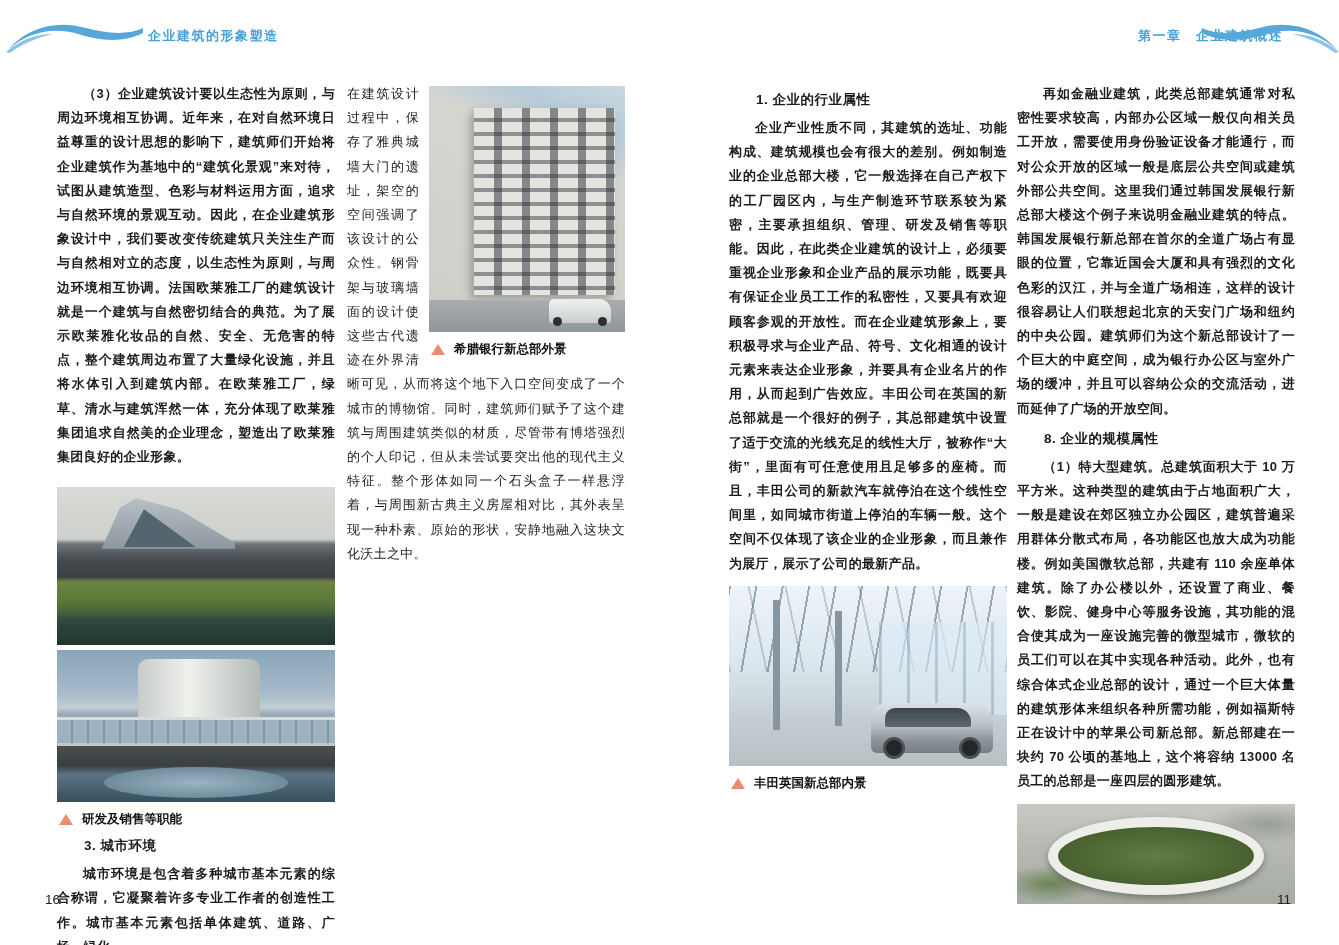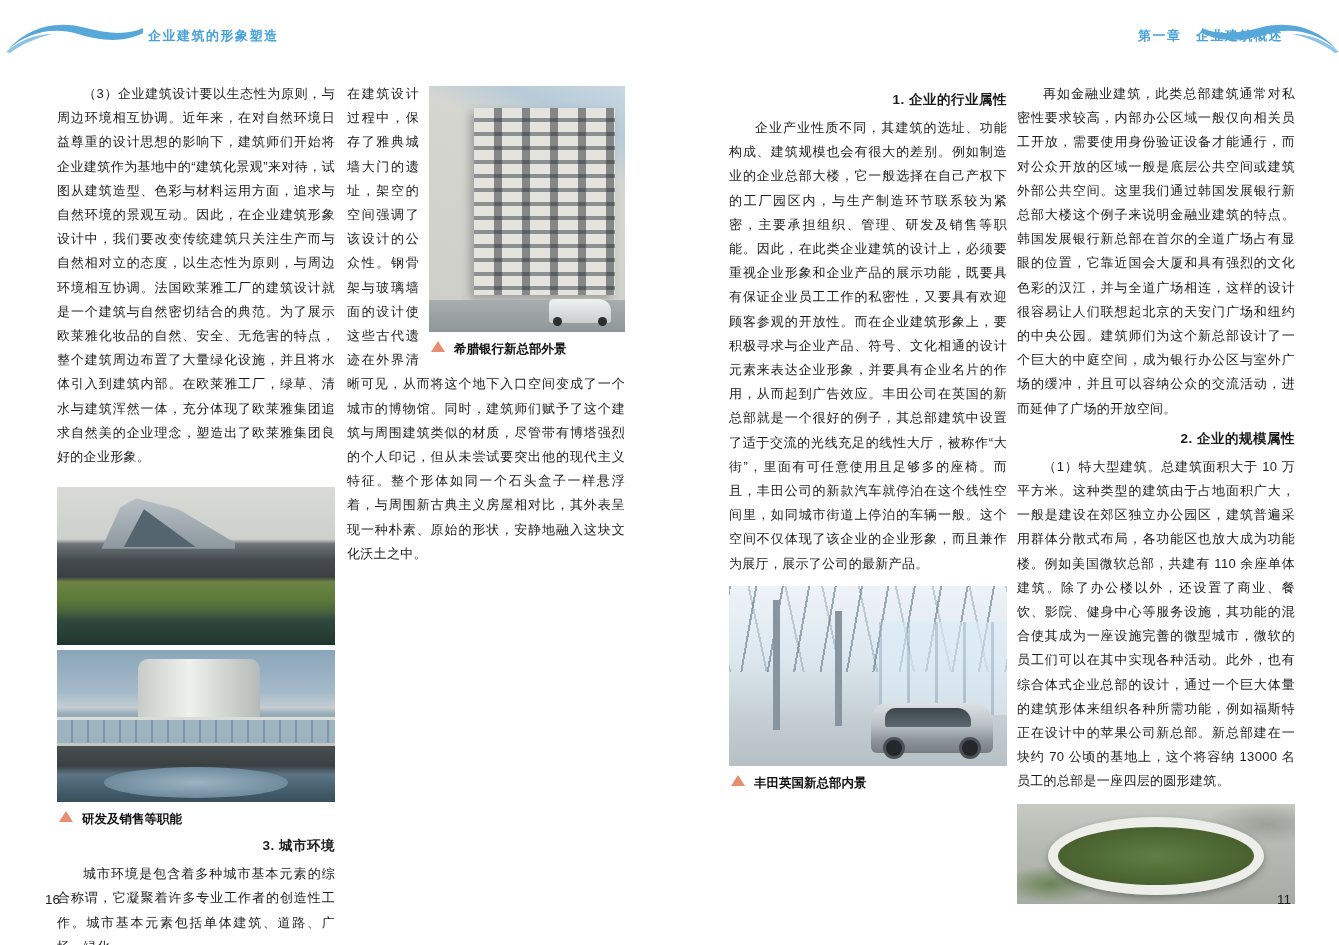--- a/index.html
+++ b/index.html
@@ -14,27 +14,27 @@
   .hdr-title.left{left:148px;}
   .hdr-title.right{right:56px;}
   .wave{position:absolute;top:18px;}
   .wave.left{left:6px;}
   .wave.right{right:0;transform:scaleX(-1);}
   
   .col{position:absolute;top:82px;width:278px;}
   #col1{left:57px;} #col2{left:347px;} #col3{left:729px;} #col4{left:1017px;}
   .body{font-size:13px;line-height:24.2px;text-align:justify;margin:0;
     letter-spacing:.3px;}
-  .indent{text-indent:2em;}
+  .indent{text-indent:2em;font-weight:bold;}
   .main-heading{font-size:17px;font-weight:700;color:#1a9bd7;
     letter-spacing:2px;margin:2px 0 14px 0;}
   .sub-heading{font-size:13.5px;font-weight:700;margin:9px 0 7px 0;
-    padding-left:2em;letter-spacing:.5px;text-align:right;}
-  
-  .caption{display:flex;align-items:flex-start;gap:9px;margin:9px 0 0 2px;
+    padding-left:2em;letter-spacing:.5px;}
+  
+  .caption{display:flex;align-items:center;gap:9px;margin:9px 0 0 2px;
     font-size:12.5px;font-weight:700;color:#111;}
   .tri{width:0;height:0;border-left:7px solid transparent;
     border-right:7px solid transparent;border-bottom:11px solid #e88d70;
     flex:0 0 auto;}
   
   .pagenum{position:absolute;top:892px;font-size:13.5px;color:#222;}
   #pn16{left:45px;} #pn17{right:48px;}
   
   .photo{position:relative;overflow:hidden;width:278px;}
   .ph-loreal1{height:158px;margin-top:18px;
@@ -187,21 +187,21 @@
       </div>
     </div>
     <div class="caption">
       <span class="tri"></span>
       <span>丰田英国新总部内景</span>
     </div>
   </div>
 
   <div class="col" id="col4">
     <p class="body indent">再如金融业建筑，此类总部建筑通常对私密性要求较高，内部办公区域一般仅向相关员工开放，需要使用身份验证设备才能通行，而对公众开放的区域一般是底层公共空间或建筑外部公共空间。这里我们通过韩国发展银行新总部大楼这个例子来说明金融业建筑的特点。韩国发展银行新总部在首尔的全道广场占有显眼的位置，它靠近国会大厦和具有强烈的文化色彩的汉江，并与全道广场相连，这样的设计很容易让人们联想起北京的天安门广场和纽约的中央公园。建筑师们为这个新总部设计了一个巨大的中庭空间，成为银行办公区与室外广场的缓冲，并且可以容纳公众的交流活动，进而延伸了广场的开放空间。</p>
-    <div class="sub-heading">2. 企业的规模属性</div>
+    <div class="sub-heading">8. 企业的规模属性</div>
     <p class="body indent">（1）特大型建筑。总建筑面积大于 10 万平方米。这种类型的建筑由于占地面积广大，一般是建设在郊区独立办公园区，建筑普遍采用群体分散式布局，各功能区也放大成为功能楼。例如美国微软总部，共建有 110 余座单体建筑。除了办公楼以外，还设置了商业、餐饮、影院、健身中心等服务设施，其功能的混合使其成为一座设施完善的微型城市，微软的员工们可以在其中实现各种活动。此外，也有综合体式企业总部的设计，通过一个巨大体量的建筑形体来组织各种所需功能，例如福斯特正在设计中的苹果公司新总部。新总部建在一块约 70 公顷的基地上，这个将容纳 13000 名员工的总部是一座四层的圆形建筑。</p>
 
     <div class="photo ph-apple">
       <div class="ring"></div>
     </div>
 
   </div>
 
   <div class="pagenum" id="pn16">16</div>
   <div class="pagenum" id="pn17">11</div>

